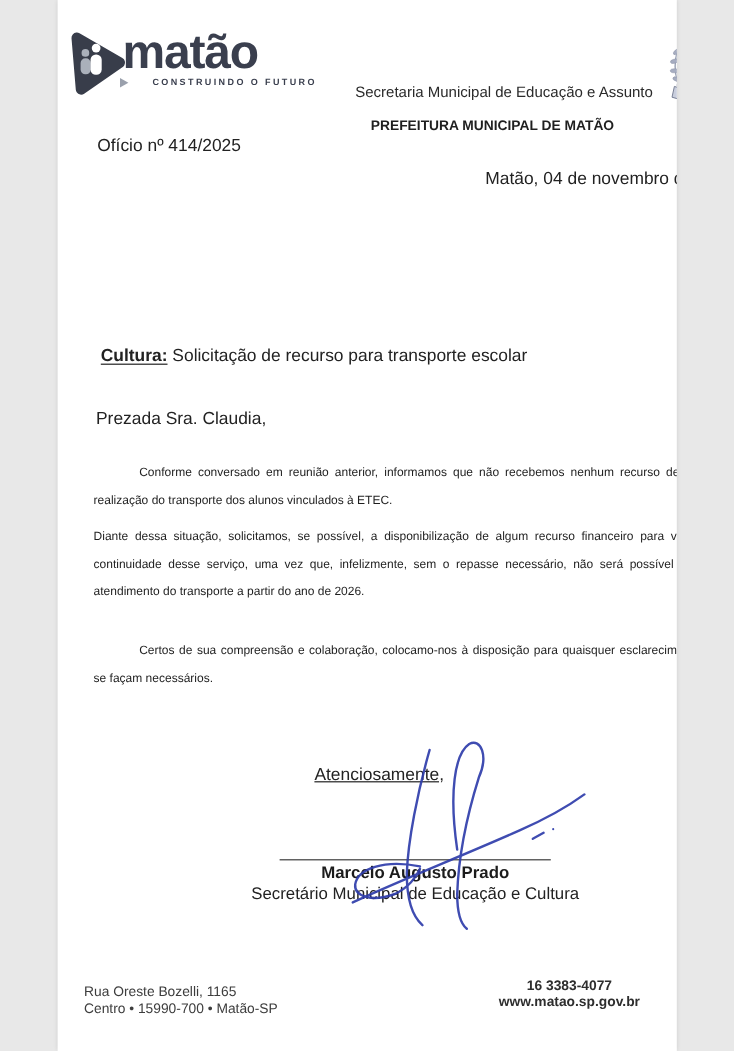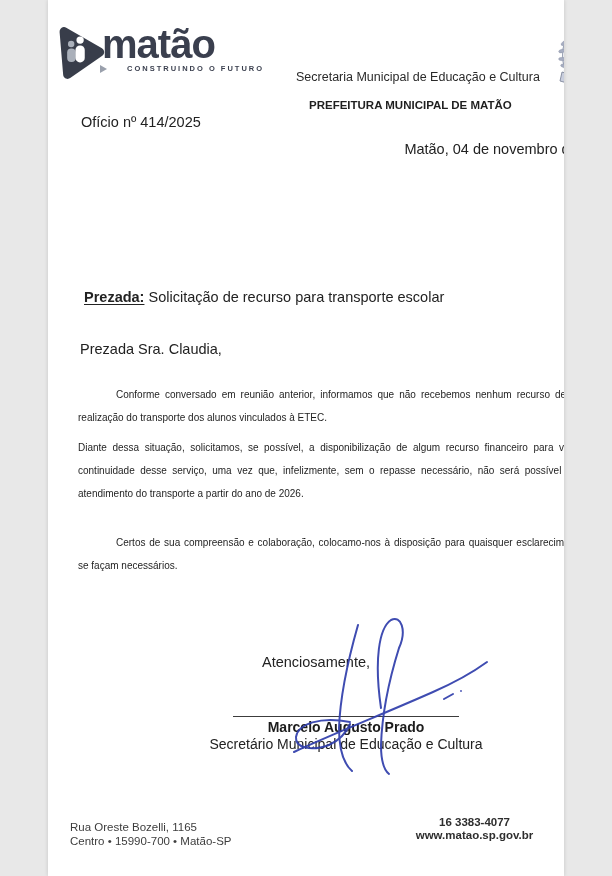--- a/index.html
+++ b/index.html
@@ -24,21 +24,21 @@
   .recipient{left:33px;top:204px;font-size:14px;line-height:16px;}
   .recipient .bold{font-weight:bold;}
   .subject{left:36px;top:289px;font-size:14.5px;}
   .subject .lbl{font-weight:bold;text-decoration:underline;text-underline-offset:2px;}
   .greeting{left:32px;top:341px;font-size:14.5px;}
   .para{left:30px;width:531px;font-size:10px;line-height:23px;text-align:justify;color:#1e1e1e;}
   .para.indent{text-indent:38px;}
   .p1{top:383px;}
   .p2{top:436px;}
   .p3{top:531px;}
-  .closing{left:214px;top:654px;font-size:14.5px;}
+  .closing{left:214px;top:638px;font-size:14.5px;text-decoration:underline;}
   .sig-line{left:185px;top:716px;width:226px;border-top:1.5px solid #3c3c3c;height:0;}
   .signer-name{left:148px;top:719px;width:300px;text-align:center;font-size:14px;font-weight:bold;color:#1c1c1c;}
   .signer-title{left:148px;top:736px;width:300px;text-align:center;font-size:14px;color:#222;}
   .signature-svg{left:222px;top:610px;z-index:5;}
   
   .footer-left{left:22px;top:821px;font-size:11.5px;line-height:13.5px;color:#3d3d3d;}
   .footer-right{left:288px;top:816px;width:277px;text-align:center;font-size:11.5px;line-height:13px;font-weight:bold;color:#2e2e2e;}
 </style>
 </head>
 <body>
@@ -54,21 +54,21 @@
       <rect x="21.8" y="22.5" width="10.4" height="19" rx="5" fill="#ffffff"></rect>
     </g>
   </svg>
   <div class="abs wordmark">matão</div>
   <div class="abs tagline-row">
     <span class="play-tri"></span>
     <span class="tagline">CONSTRUINDO O FUTURO</span>
   </div>
 
   <div class="abs org1">PREFEITURA MUNICIPAL DE MATÃO</div>
-  <div class="abs org2">Secretaria Municipal de Educação e Cultura</div>
+  <div class="abs org2">Secretaria Municipal de Educação e Assunto</div>
 
   <svg class="abs crest" width="86" height="88" viewBox="0 0 86 88">
 
     <g>
       <path d="M30 17 L30 9 L34 9 L34 12 L37.5 12 L37.5 6.5 L41.5 6.5 L41.5 10 L44.5 10 L44.5 6.5 L48.5 6.5 L48.5 12 L52 12 L52 9 L56 9 L56 17 Z" fill="#f2f3f7" stroke="#8d93a6" stroke-width="1"></path>
       <rect x="34" y="12.5" width="2" height="3" fill="#8d93a6" opacity="0.7"></rect>
       <rect x="42" y="12.5" width="2" height="3" fill="#8d93a6" opacity="0.7"></rect>
       <rect x="50" y="12.5" width="2" height="3" fill="#8d93a6" opacity="0.7"></rect>
     </g>
 
@@ -101,21 +101,21 @@
       <path d="M22 63 Q43 68 64 63 L64 72 Q43 77 22 72 Z" fill="#e3e6ef" stroke="#757c92" stroke-width="0.8"></path>
       <text x="43" y="71.5" text-anchor="middle" font-size="5.5" font-weight="bold" letter-spacing="1" fill="#2b3150">MATÃO</text>
     </g>
   </svg>
 
   <div class="abs reference">Ofício nº 414/2025</div>
   <div class="abs dateline">Matão, 04 de novembro de 2025.</div>
 
 
   <div class="abs subject">
-    <span class="lbl">Prezada:</span>
+    <span class="lbl">Cultura:</span>
     <span>Solicitação de recurso para transporte escolar</span>
   </div>
 
   <div class="abs greeting">Prezada Sra. Claudia,</div>
 
   <div class="abs para indent p1">Conforme conversado em reunião anterior, informamos que não recebemos nenhum recurso destinado à realização do transporte dos alunos vinculados à ETEC.</div>
   <div class="abs para p2">Diante dessa situação, solicitamos, se possível, a disponibilização de algum recurso financeiro para viabilizar a continuidade desse serviço, uma vez que, infelizmente, sem o repasse necessário, não será possível manter o atendimento do transporte a partir do ano de 2026.</div>
   <div class="abs para indent p3">Certos de sua compreensão e colaboração, colocamo-nos à disposição para quaisquer esclarecimentos que se façam necessários.</div>
 
   <div class="abs closing">Atenciosamente,</div>

